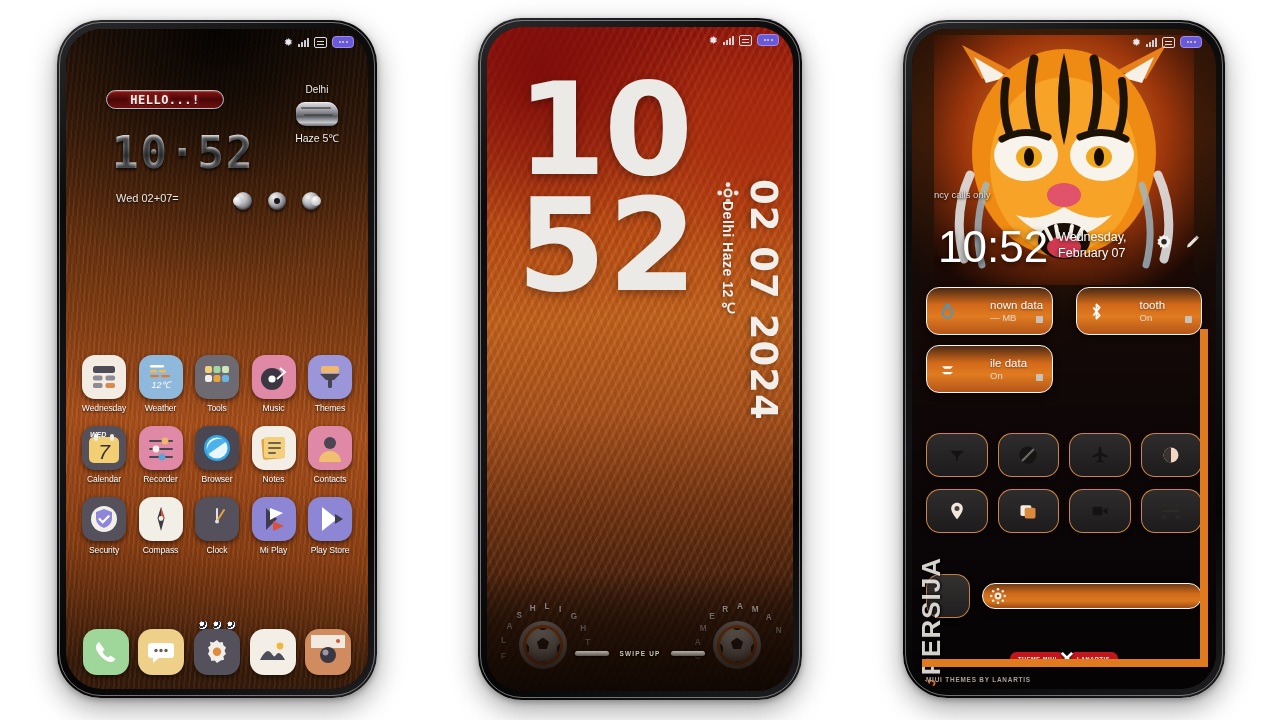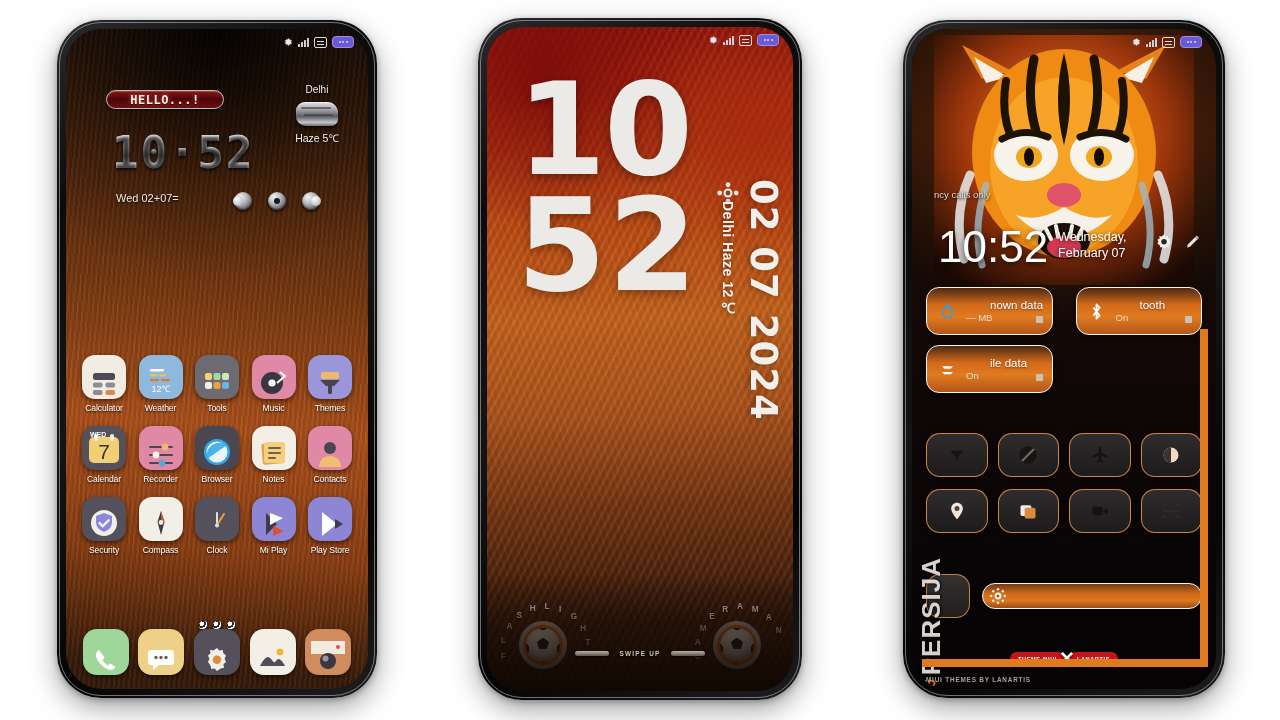--- a/index.html
+++ b/index.html
@@ -92,21 +92,21 @@
   .wx .cloud::after{content:"";position:absolute;left:8px;top:12px;right:5px;height:2px;
       background:rgba(40,40,44,.45);border-radius:2px;}
   .wx .cond{ font-size:10.5px;color:#f3efea;text-shadow:0 1px 2px #000; }
 
   
   .grid{ position:absolute; left:0; right:0; top:326px; padding:0 12px; z-index:6; }
   .row{ display:flex; justify-content:space-between; margin-bottom:13px; }
   .app{ width:52px; text-align:center; }
   .ic{ width:44px;height:44px;margin:0 auto 4px;border-radius:13px; position:relative;
        box-shadow:0 2px 5px rgba(0,0,0,.55); overflow:hidden;
-       display:flex;align-items:flex-end;justify-content:center; }
+       display:flex;align-items:center;justify-content:center;font-style:italic; }
   .lbl{ font-size:8.6px;color:#fff;text-shadow:0 1px 2px rgba(0,0,0,.95);
         white-space:nowrap; letter-spacing:-.1px; }
 
   .dots{ position:absolute; left:0; right:0; top:592px; display:flex; justify-content:center;
          gap:5px; z-index:6; }
   .dot{ width:9px;height:9px;border-radius:50%;
         background:radial-gradient(circle at 30% 30%,#fff 0 25%,#2d2d31 26% 45%,#fff 46% 62%,#2b2b2f 63%);
         box-shadow:0 1px 2px rgba(0,0,0,.6); }
 
   .dock{ position:absolute; left:0;right:0; bottom:14px; padding:0 12px; z-index:6;
@@ -194,21 +194,21 @@
   .tiles{ position:absolute; left:14px; right:14px; top:258px; z-index:8;
           display:grid; grid-template-columns:1fr 1fr; gap:10px 23px; }
   .tile{ height:48px; border-radius:13px; padding:0 9px;
          background:linear-gradient(180deg,#4b2a14 0%,#d2691a 36%,#e07b20 62%,#b4561a 100%);
          border:1.6px solid #fdf6ee; display:flex; align-items:center; gap:8px;
          box-shadow:0 2px 6px rgba(0,0,0,.55); overflow:hidden; position:relative; }
   .tile .ti{ width:22px;height:22px;flex:none;display:flex;align-items:center;justify-content:center; }
   .tile .tt{ flex:1; overflow:hidden; }
   .tile .t1{ font-size:11.5px; color:#fff; white-space:nowrap; margin-left:24px;
              text-shadow:0 1px 2px rgba(0,0,0,.5); }
-  .tile .t2{ font-size:9.5px; color:#e6d9cd; white-space:nowrap; 
+  .tile .t2{ font-size:9.5px; color:#e6d9cd; white-space:nowrap; margin-left:24px;
              margin-top:1px; }
   .tile .mini{ position:absolute; right:9px; bottom:11px; width:7px;height:7px;
                background:#c9c2ba; border-radius:1px; }
 
   .togglegrid{ position:absolute; left:14px; right:14px; top:404px; z-index:8;
                display:grid; grid-template-columns:repeat(4,1fr); gap:12px 10px; }
   .tg{ height:44px; border-radius:14px; background:linear-gradient(180deg,#2e2c2c,#1d1b1b);
        border:1.4px solid rgba(236,150,70,.85); display:flex; align-items:center;
        justify-content:center; box-shadow:0 2px 5px rgba(0,0,0,.6); }
 
@@ -291,21 +291,21 @@
           <div class="app">
             <div class="ic" style="background:#f3ece2">
               <svg width="30" height="30" viewBox="0 0 30 30">
                   <rect x="4" y="4" width="22" height="7" rx="2.5" fill="#4e4b57"></rect>
                   <rect x="4" y="13.5" width="9.5" height="5" rx="1.8" fill="#8e8b95"></rect>
                   <rect x="16.5" y="13.5" width="9.5" height="5" rx="1.8" fill="#8e8b95"></rect>
                   <rect x="4" y="21" width="9.5" height="5" rx="1.8" fill="#8e8b95"></rect>
                   <rect x="16.5" y="21" width="9.5" height="5" rx="1.8" fill="#d98a52"></rect>
                 </svg>
             </div>
-            <div class="lbl">Calculator</div>
+            <div class="lbl">Wednesday</div>
           </div>
           <div class="app">
             <div class="ic" style="background:#8fb9dc">
               <svg width="36" height="36" viewBox="0 0 36 36">
                   <rect x="7" y="6" width="14" height="2.4" rx="1.2" fill="#fff"></rect>
                   <rect x="7" y="11" width="7" height="2.4" rx="1.2" fill="#f2c04a"></rect>
                   <rect x="16" y="11" width="7" height="2.4" rx="1.2" fill="#f2c04a"></rect>
                   <rect x="7" y="16" width="9" height="2.2" rx="1.1" fill="#e07a2e"></rect>
                   <rect x="18" y="16" width="9" height="2.2" rx="1.1" fill="#e07a2e"></rect>
                   <text x="18" y="29" font-size="9" font-family="Liberation Sans" fill="#ffffff" text-anchor="middle">12℃</text>

